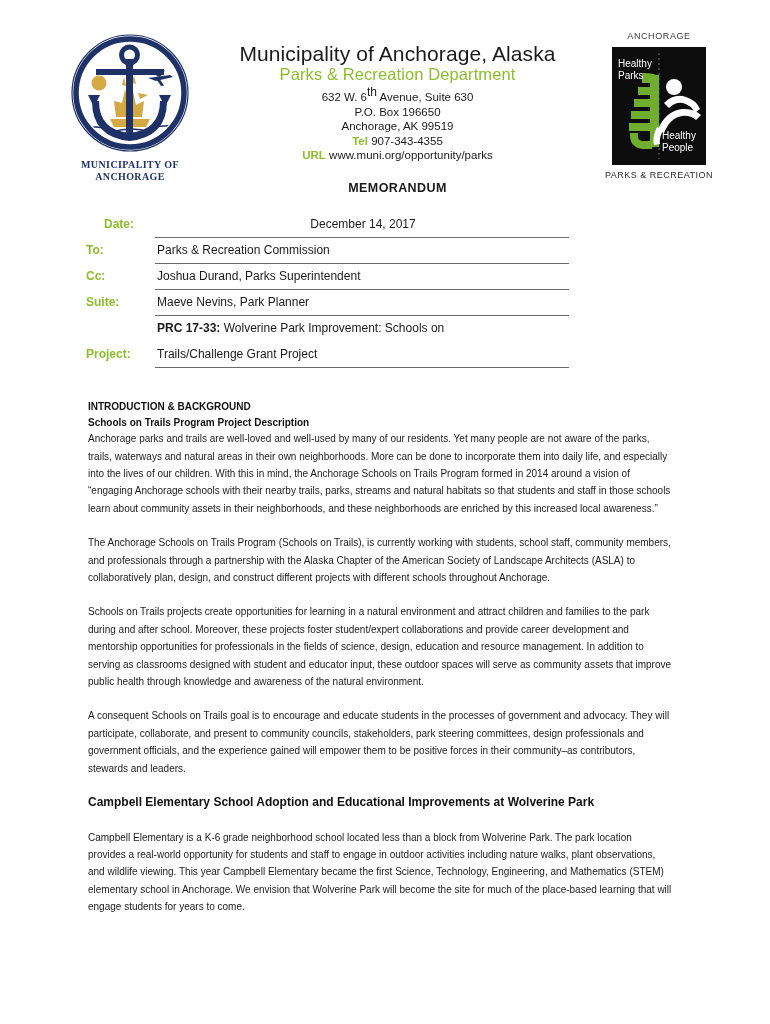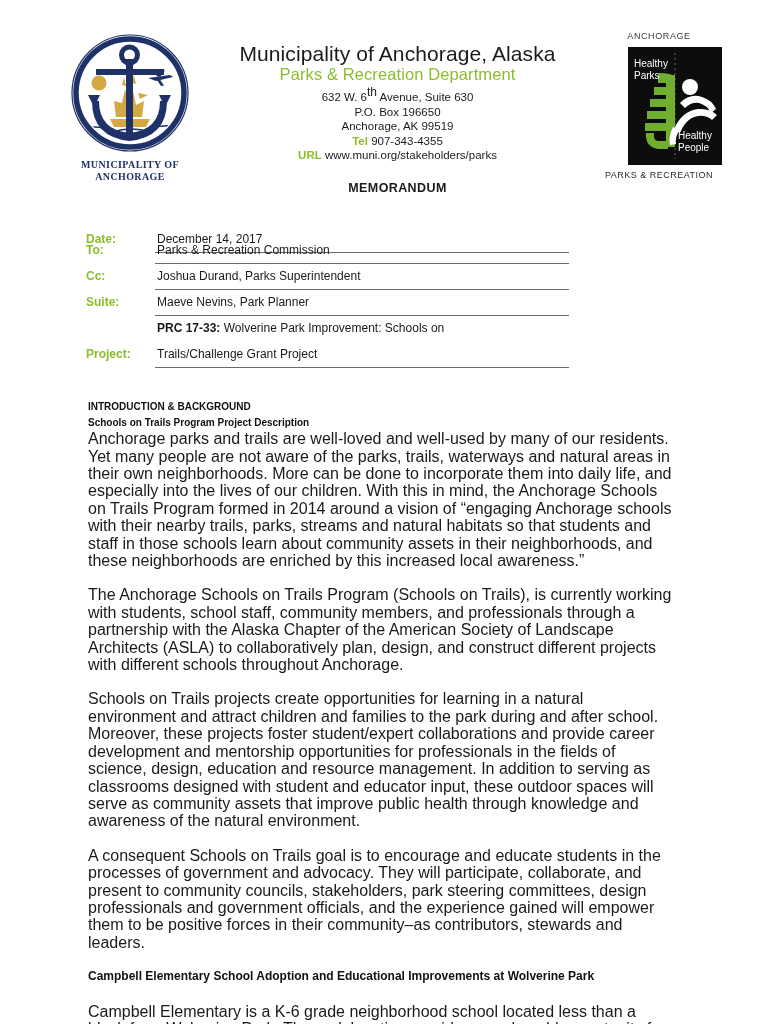--- a/index.html
+++ b/index.html
@@ -118,21 +118,21 @@
     left: 0;
     top: 0;
     width: 110px;
     text-align: center;
     font-size: 9px;
     letter-spacing: 0.6px;
     color: #3b3b3b;
   }
   .hp-box {
     position: absolute;
-    left: 24px;
+    left: 8px;
     top: 16px;
     width: 94px;
     height: 118px;
     background: #0d0d0d;
   }
   .hp-bottom-caption {
     position: absolute;
     left: 0;
     top: 139px;
     width: 110px;
@@ -175,42 +175,42 @@
   }
   .memo-rule {
     position: absolute;
     left: 69px;
     width: 414px;
     height: 1px;
     background: #6b6b6b;
     top: 22px;
   }
 
-  .r-date    { top: 15px; }
+  .r-date    { top: 0px; text-align: center; }
   .r-to      { top: 26px; }
   .r-cc      { top: 52px; }
   .r-from    { top: 78px; }
   .r-proj-a  { top: 104px; }
   .r-proj-b  { top: 130px; }
 
   
   .body-col {
     position: absolute;
     left: 88px;
     top: 399px;
     width: 584px;
   }
   .sec-head {
     font-size: 10px;
     font-weight: bold;
     line-height: 15.6px;
     color: #111111;
   }
   .para {
-    font-size: 16px;
+    font-size: 10px;
     line-height: 17.4px;
     color: #1a1a1a;
     text-align: left;
     margin: 0;
   }
   .para.gap { margin-top: 17px; }
   .sub-head {
     font-size: 12px;
     font-weight: bold;
     line-height: 17.4px;
@@ -273,21 +273,21 @@
     </div>
 
     <div class="center-block">
       <div class="org-line1">Municipality of Anchorage, Alaska</div>
       <div class="org-line2">Parks &amp; Recreation Department</div>
       <div class="addr">
         <div><span>632 W. 6</span><sup>th</sup><span> Avenue, Suite 630</span></div>
         <div>P.O. Box 196650</div>
         <div>Anchorage, AK 99519</div>
         <div><span class="lbl-green">Tel</span> <span>907-343-4355</span></div>
-        <div><span class="lbl-green">URL</span> <span>www.muni.org/stakeholders/parks</span></div>
+        <div><span class="lbl-green">URL</span> <span>www.muni.org/opportunity/parks</span></div>
       </div>
       <div class="memorandum">MEMORANDUM</div>
     </div>
 
     <div class="hp-logo">
       <div class="hp-top-caption">ANCHORAGE</div>
       <div class="hp-box">
         <svg viewBox="0 0 94 118" width="94" height="118">
           <rect x="0" y="0" width="94" height="118" fill="#0d0d0d"></rect>
 

